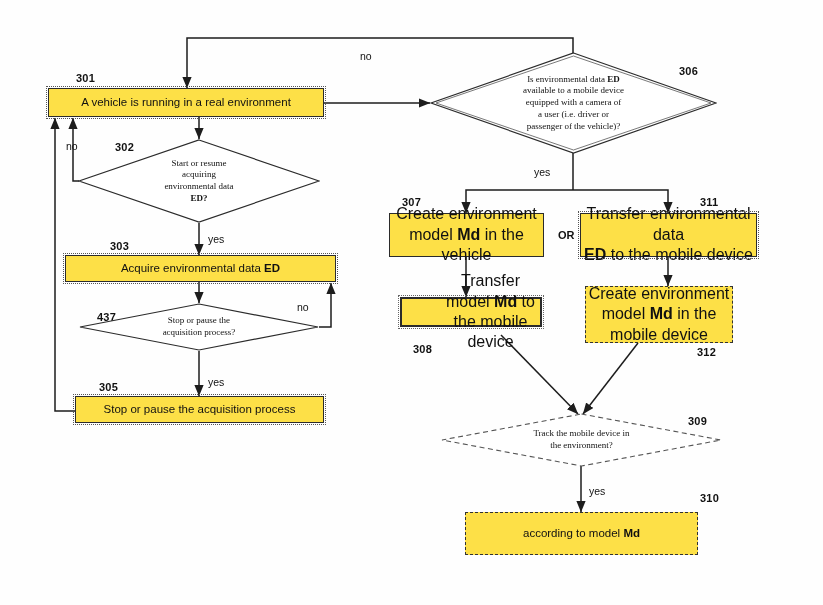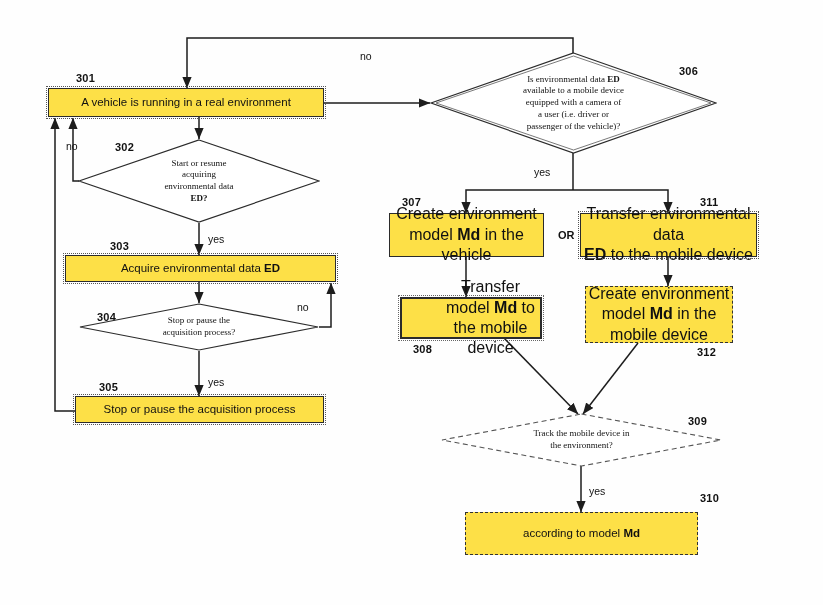--- a/index.html
+++ b/index.html
@@ -171,21 +171,21 @@
   <div class="lbl" style="left:66px; top:140px;">no</div>
   <div class="lbl" style="left:208px; top:233px;">yes</div>
 
   <div class="ref" style="left:110px; top:240px;">303</div>
   <div class="node box-double txt-11" style="left:65px; top:255px; width:271px; height:27px;">
     <span>
       <span>Acquire environmental data <b>ED</b></span>
     </span>
   </div>
 
-  <div class="ref" style="left:97px; top:311px;">304</div>
+  <div class="ref" style="left:97px; top:311px;">437</div>
   <div class="diamond-wrap" style="left:79px; top:303px; width:240px; height:48px;">
     <svg width="240" height="48">
       <polygon points="120,1 239,24 120,47 1,24" fill="#ffffff" stroke="#2b2b2b" stroke-width="1.2"></polygon>
     </svg>
     <div class="diamond-text txt-9">
       <div>
         <div>Stop or pause  the</div>
         <div>acquisition process?</div>
       </div>
     </div>
@@ -230,21 +230,21 @@
   <div class="or" style="left:558px; top:229px;">OR</div>
 
   <div class="ref" style="left:700px; top:196px;">311</div>
   <div class="node box-double txt-10" style="left:580px; top:213px; width:177px; height:44px;">
     <div>
       <div>Transfer environmental data</div>
       <div><b>ED</b> to the mobile device</div>
     </div>
   </div>
 
-  <div class="node box-heavy txt-10" style="left:400px; top:297px; width:142px; height:42px;padding-left:39px;">
+  <div class="node box-heavy txt-10" style="left:400px; top:297px; width:142px; height:30px;padding-left:39px;">
     <div>
       <div>Transfer model <b>Md</b> to</div>
       <div>the mobile device</div>
     </div>
   </div>
   <div class="ref" style="left:413px; top:343px;">308</div>
 
   <div class="node box-dashed txt-10" style="left:585px; top:286px; width:148px; height:57px;">
     <div>
       <div>Create environment</div>

